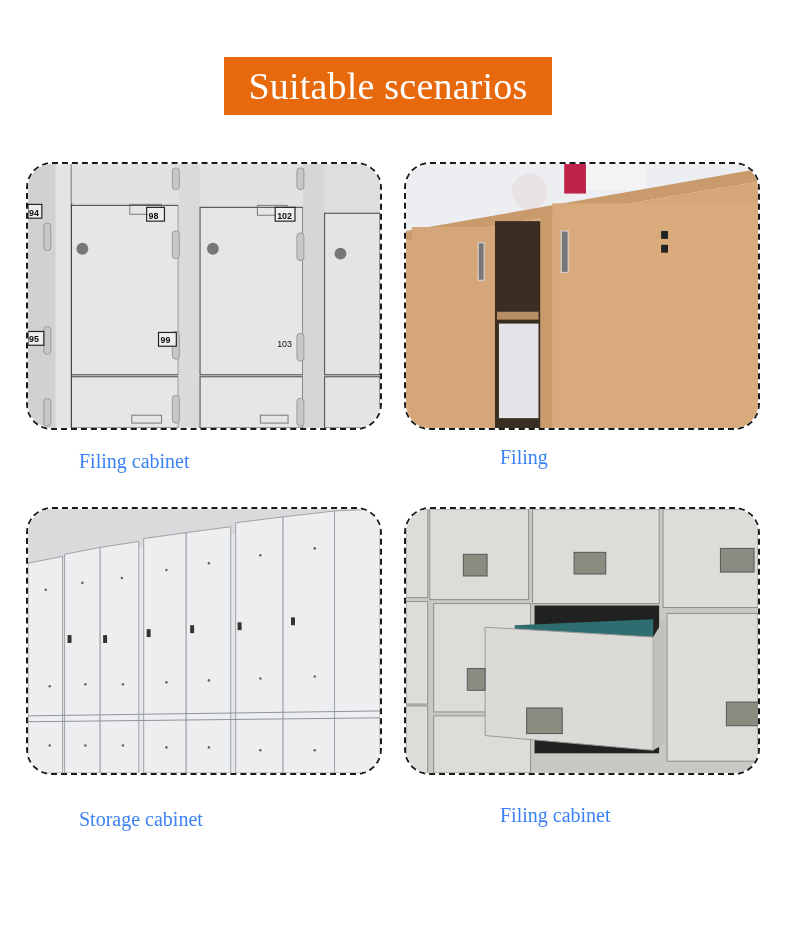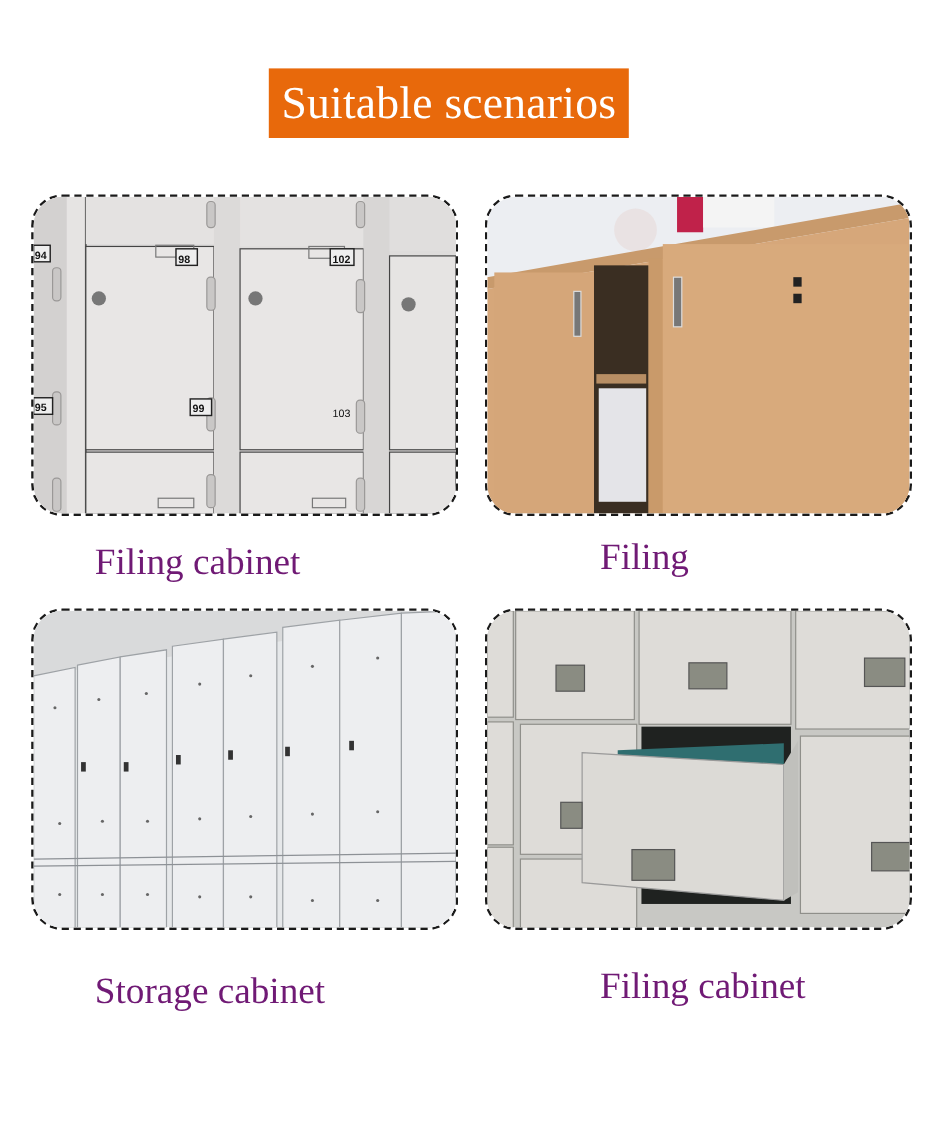--- a/index.html
+++ b/index.html
@@ -1,23 +1,23 @@
 <!DOCTYPE html>
 <html><head>
 <meta charset="utf-8">
 <style>
   html, body { margin:0; padding:0; }
   body { width:790px; height:949px; background:#ffffff; position:relative; overflow:hidden; font-family:"Liberation Serif", serif; }
-  .banner { position:absolute; left:224px; top:57px; width:300px; height:58px; background:#e8690b; color:#fff; font-size:38px; display:flex; align-items:center; justify-content:center; letter-spacing:0.2px; }
+  .banner { position:absolute; left:224px; top:57px; width:328px; height:58px; background:#e8690b; color:#fff; font-size:38px; display:flex; align-items:center; justify-content:center; letter-spacing:0.2px; }
   .card { position:absolute; width:356px; height:268px; border:2.5px dashed #1a1a1a; border-radius:26px; overflow:hidden; box-sizing:border-box; }
   .c1 { left:26px; top:162px; }
   .c2 { left:404px; top:162px; }
   .c3 { left:26px; top:507px; }
   .c4 { left:404px; top:507px; }
-  .caption { position:absolute; font-size:31px; color:#701a75; white-space:nowrap;font-family:Liberation Serif, serif; }
+  .caption { position:absolute; font-size:20px; color:#3b82f6; white-space:nowrap;font-family:Liberation Serif, serif; }
   .cap1 { left:79px; top:450px; }
   .cap2 { left:500px; top:446px; }
   .cap3 { left:79px; top:808px;text-align:center; }
   .cap4 { left:500px; top:804px; }
   .scene { position:absolute; left:0; top:0; width:100%; height:100%; }
 </style>
 </head>
 <body>
 
 <div class="banner">Suitable scenarios</div>

